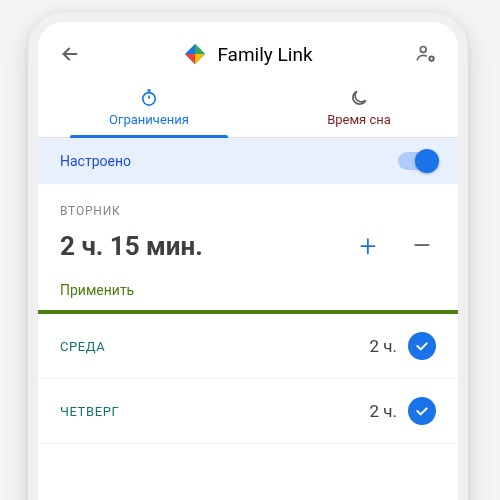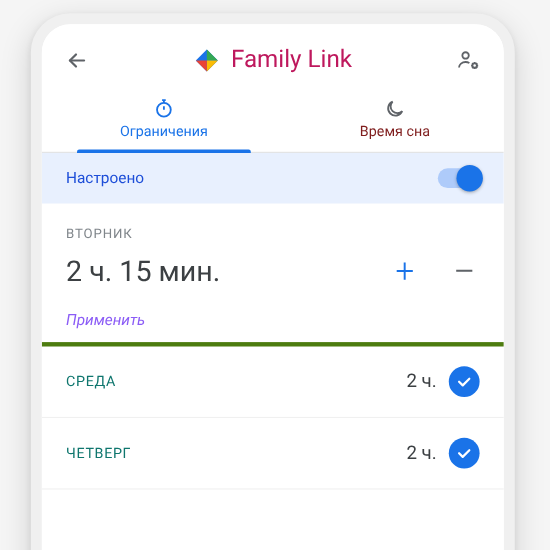--- a/index.html
+++ b/index.html
@@ -46,22 +46,22 @@
     flex: 1;
     display: flex;
     align-items: center;
     justify-content: center;
     gap: 10px;
   }
   .logo {
     width: 24px; height: 24px;
   }
   .app-title {
-    font-size: 22px;
-    color: #be185d;
+    font-size: 19px;
+    color: #000000;
     font-weight: 400;
   }
   .account-btn {
     width: 24px; height: 24px;
     color: #5f6368;
     cursor: pointer;
     display: flex; align-items: center; justify-content: center;
   }
   .tabs {
     display: flex;
@@ -136,42 +136,41 @@
     margin-bottom: 10px;
   }
   .time-row {
     display: flex;
     align-items: center;
     justify-content: space-between;
   }
   .time-value {
     font-size: 26px;
     color: #3c4043;
-    font-weight: 400;
+    font-weight: 700;
   }
   .stepper {
     display: flex;
     gap: 26px;
     align-items: center;
   }
   .step-btn {
     font-size: 30px;
     color: #1a73e8;
     cursor: pointer;
     width: 28px;
     text-align: center;
     line-height: 1;
     font-weight: 300;
   }
   .step-btn.minus { color: #5f6368; font-size: 36px; }
   .apply {
     font-size: 14px;
-    color: #8b5cf6;
+    color: #4d7c0f;
     margin-top: 18px;
-    font-style: italic;
   }
   .list-row {
     display: flex;
     align-items: center;
     padding: 18px 22px;
     border-bottom: 1px solid #f0f0f0;
   }
   .row-day {
     flex: 1;
     font-size: 13px;

